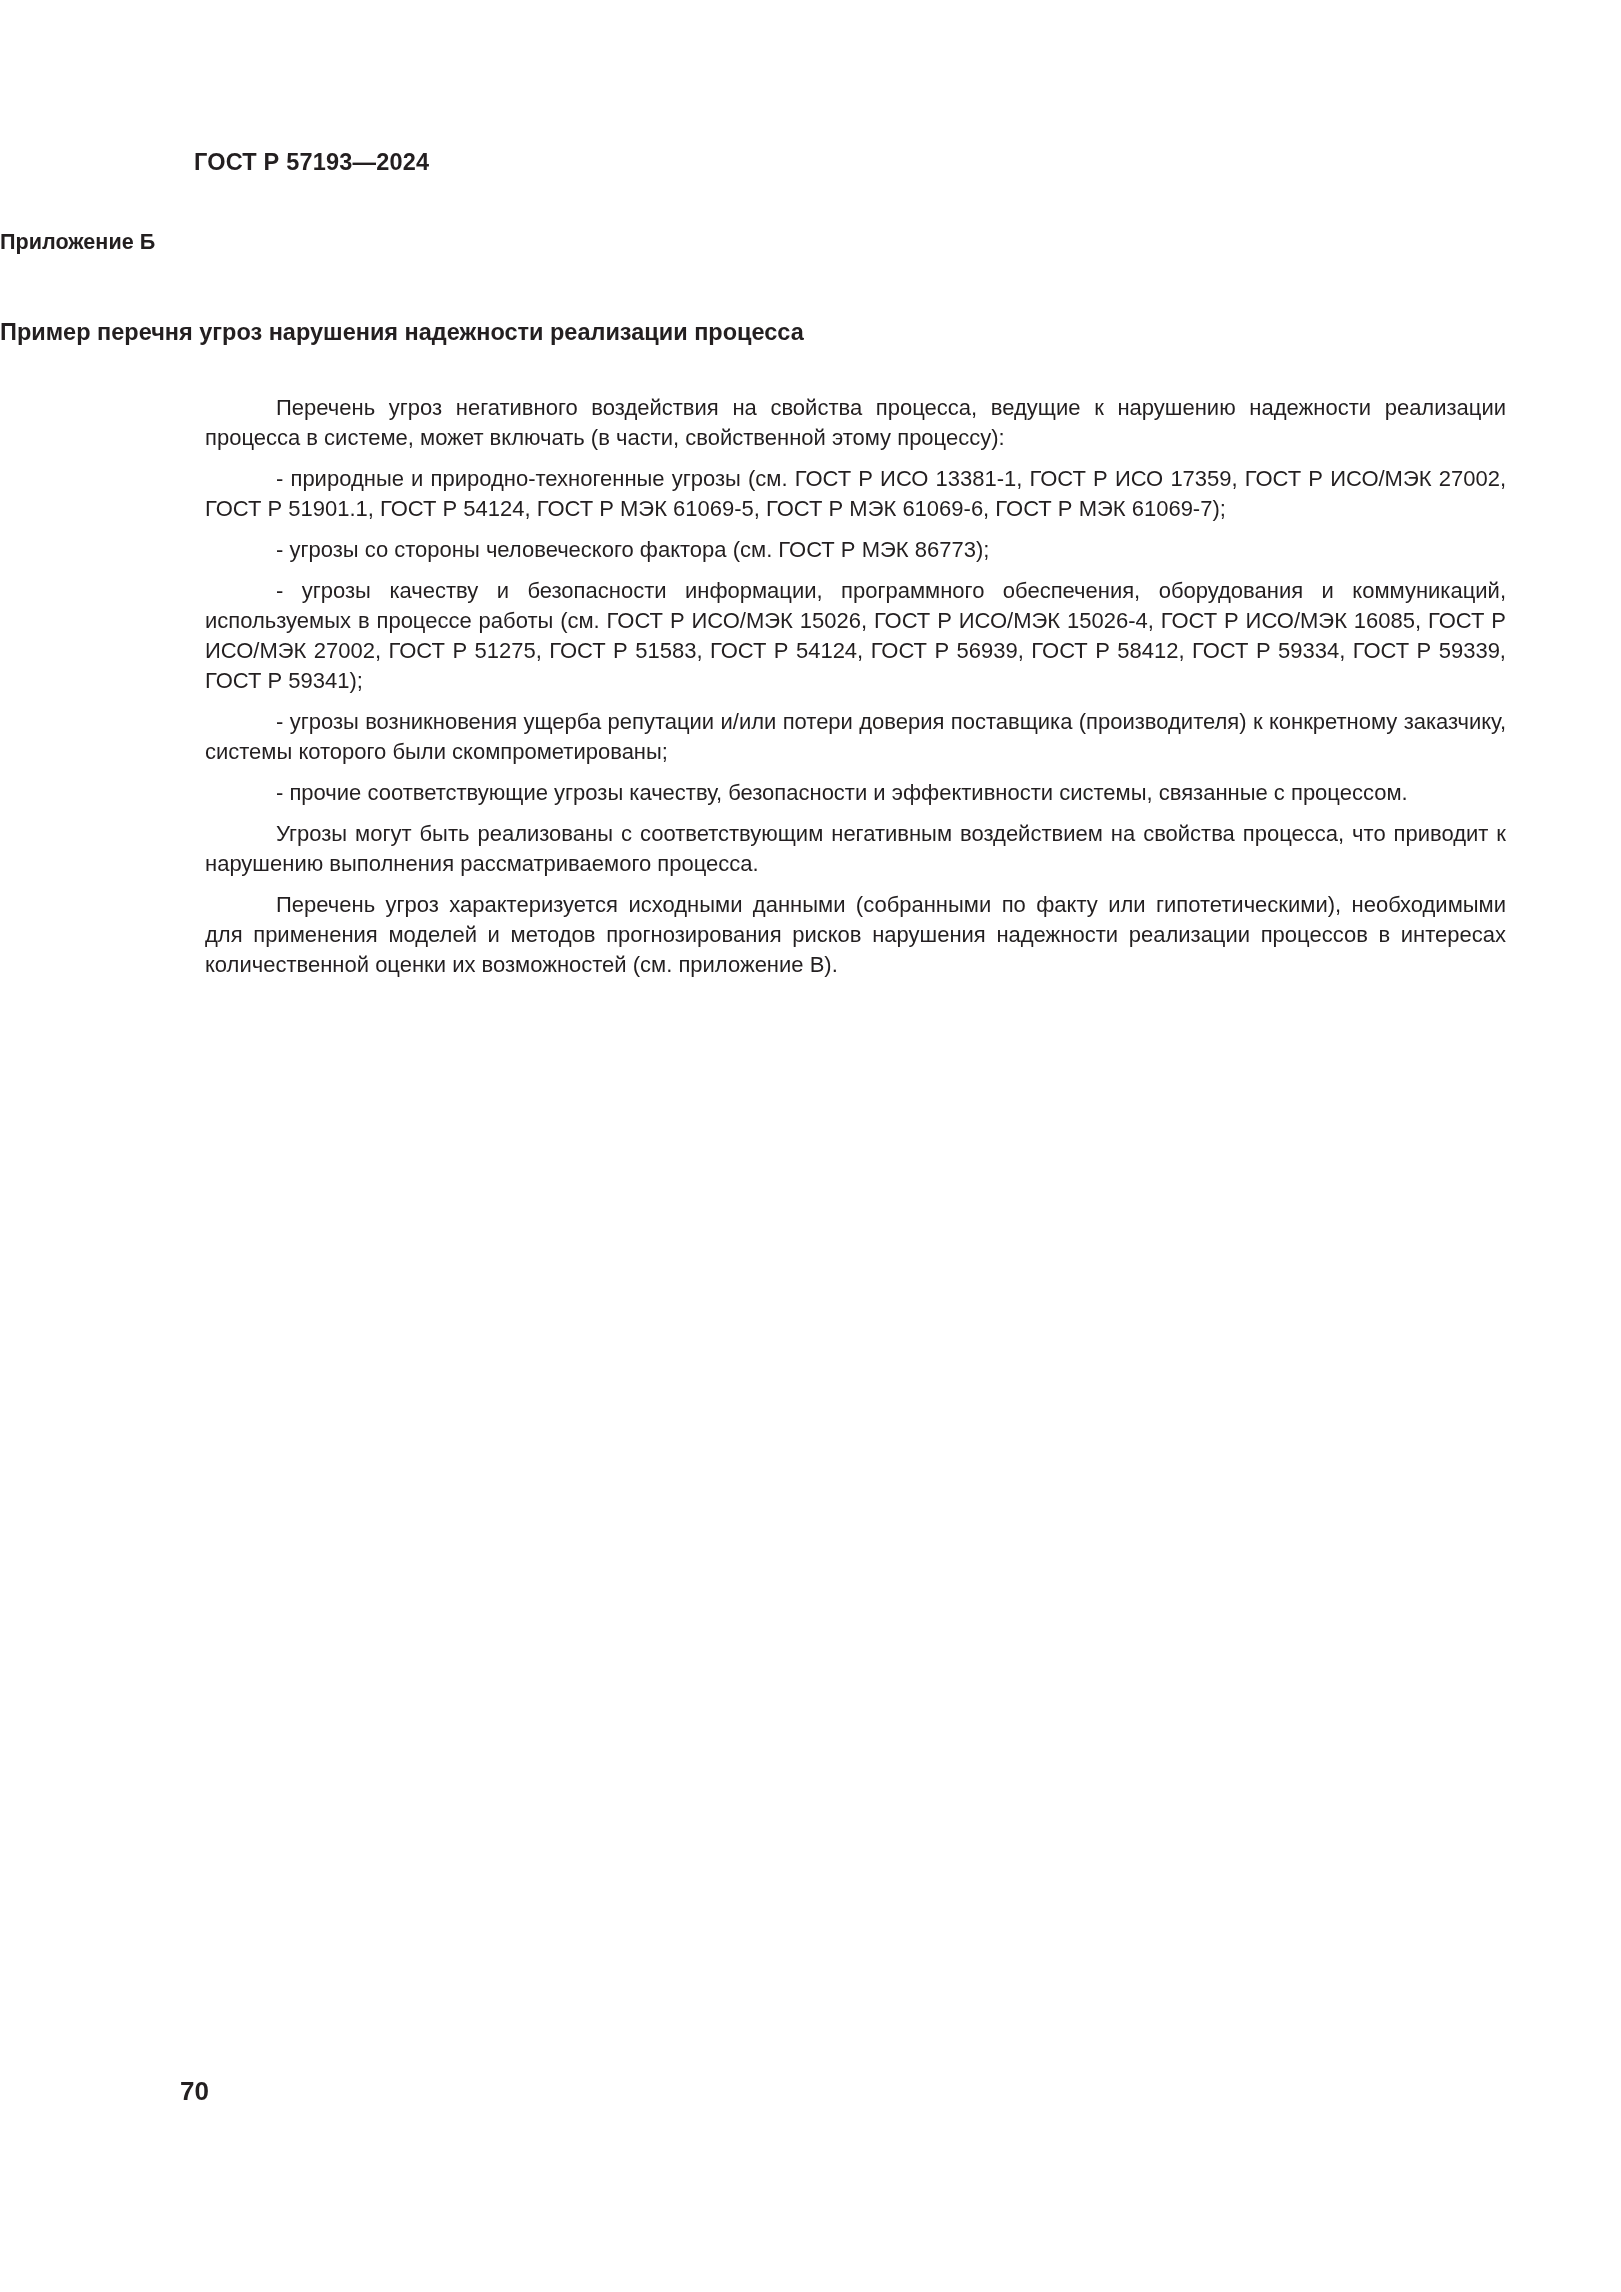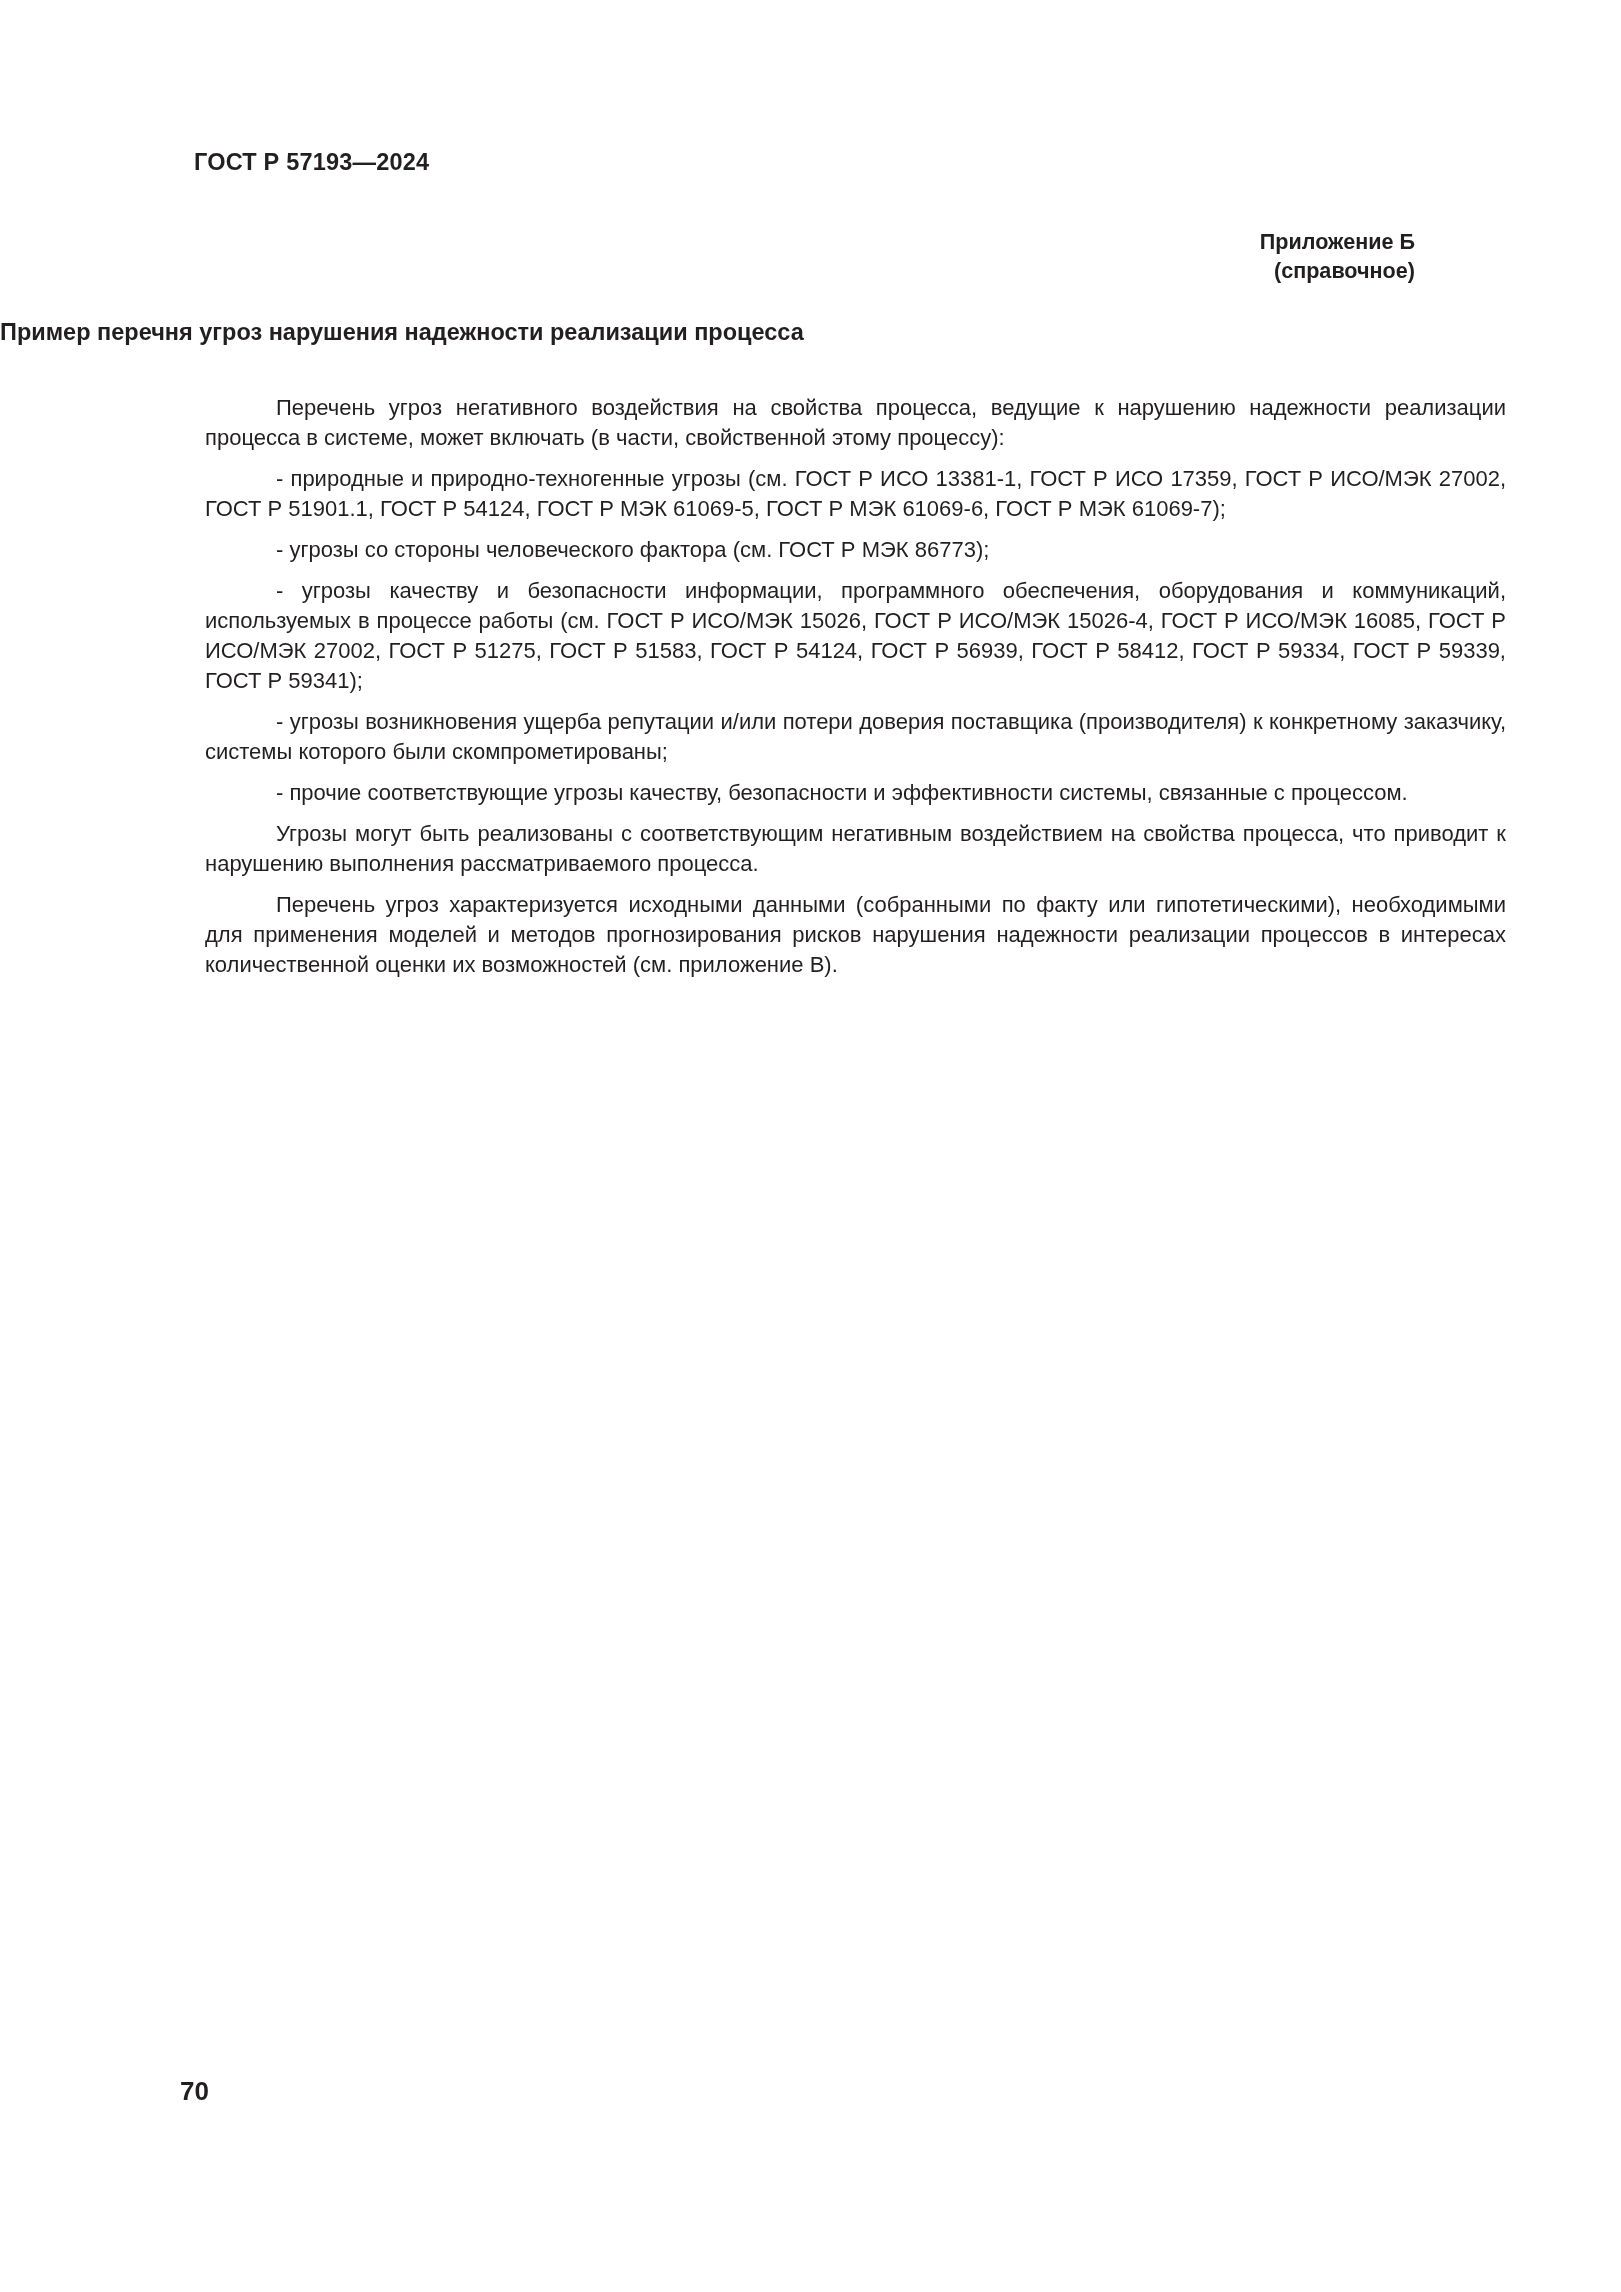--- a/index.html
+++ b/index.html
@@ -1,32 +1,31 @@
 <!DOCTYPE html>
 <html><head>
 <meta charset="utf-8">
 <style>
   html, body { margin: 0; padding: 0; background: #ffffff; }
   body { width: 1621px; height: 2293px; position: relative; overflow: hidden;
          font-family: "Liberation Sans", "DejaVu Sans", sans-serif; color: #231f20; }
   .doc-code { position: absolute; left: 194px; top: 149px; font-size: 23.5px; font-weight: bold; letter-spacing: 0.2px; }
-  .appendix { position: absolute; left: 0; width: 1415px; top: 227px; text-align: right; font-size: 21.6px; font-weight: bold; line-height: 29px; }
+  .appendix { position: absolute; left: 0; width: 1415px; top: 227px; text-align: left; font-size: 21.6px; font-weight: bold; line-height: 29px; }
   .title { position: absolute; left: 0; width: 1621px; top: 319px; text-align: left; font-size: 23.5px; font-weight: bold; }
   .body { position: absolute; left: 194px; width: 1323px; top: 382px; font-size: 22px; line-height: 30px; }
   .body p { margin: 11px; text-align: justify; text-indent: 71px; }
   .page-num { position: absolute; left: 180px; top: 2076px; font-size: 26px; font-weight: bold; }
 </style>
 </head>
 <body>
 
 <div class="doc-code">ГОСТ Р 57193—2024</div>
 
 <div class="appendix">
   <div>Приложение Б</div>
-  <div>(справочное)</div>
 </div>
 
 <div class="title">Пример перечня угроз нарушения надежности реализации процесса</div>
 
 <div class="body">
   <p>Перечень угроз негативного воздействия на свойства процесса, ведущие к нарушению надежности реализации процесса в системе, может включать (в части, свойственной этому процессу):</p>
   <p>- природные и природно-техногенные угрозы (см. ГОСТ Р ИСО 13381-1, ГОСТ Р ИСО 17359, ГОСТ Р ИСО/МЭК 27002, ГОСТ Р 51901.1, ГОСТ Р 54124, ГОСТ Р МЭК 61069-5, ГОСТ Р МЭК 61069-6, ГОСТ Р МЭК 61069-7);</p>
   <p>- угрозы со стороны человеческого фактора (см. ГОСТ Р МЭК 86773);</p>
   <p>- угрозы качеству и безопасности информации, программного обеспечения, оборудования и коммуникаций, используемых в процессе работы (см. ГОСТ Р ИСО/МЭК 15026, ГОСТ Р ИСО/МЭК 15026-4, ГОСТ Р ИСО/МЭК 16085, ГОСТ Р ИСО/МЭК 27002, ГОСТ Р 51275, ГОСТ Р 51583, ГОСТ Р 54124, ГОСТ Р 56939, ГОСТ Р 58412, ГОСТ Р 59334, ГОСТ Р 59339, ГОСТ Р 59341);</p>
   <p>- угрозы возникновения ущерба репутации и/или потери доверия поставщика (производителя) к конкретному заказчику, системы которого были скомпрометированы;</p>

